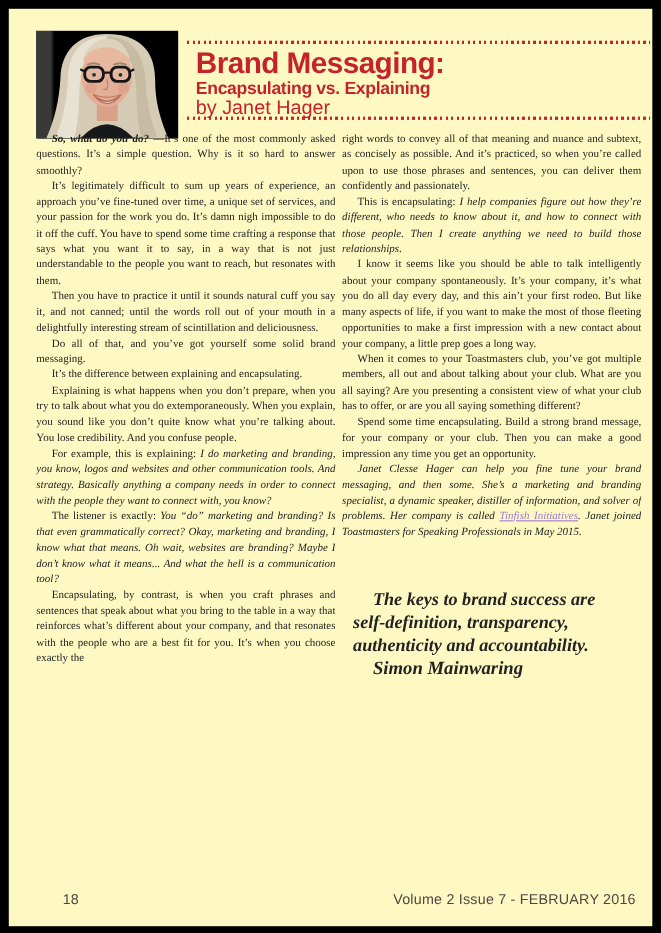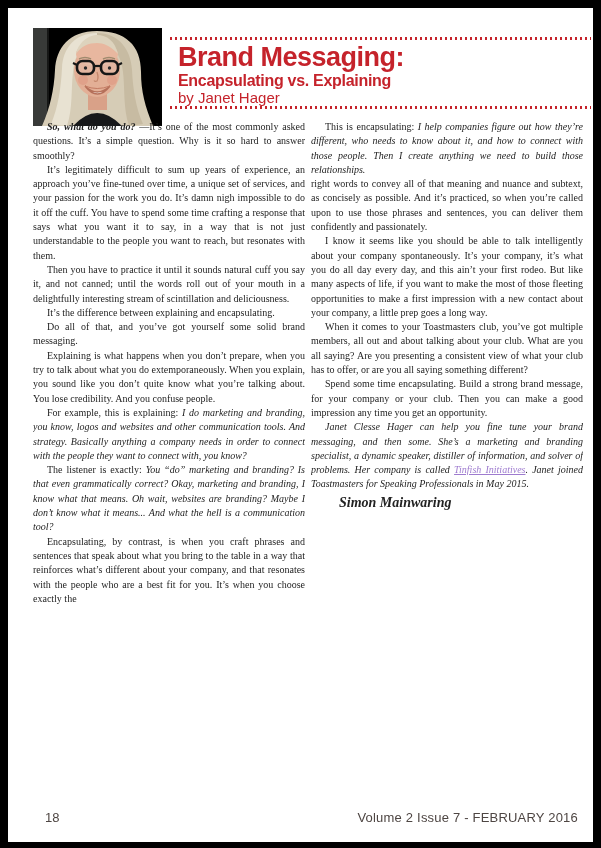--- a/index.html
+++ b/index.html
@@ -9,41 +9,41 @@
     --footer:#4e4643;
   }
   *{box-sizing:border-box;margin:0;padding:0;}
   html,body{background:#000;}
   .frame{
     position:relative;width:601px;height:848px;background:#000;
     font-family:"Liberation Serif","DejaVu Serif",serif;
   }
   .page{
     position:absolute;left:8px;top:8px;right:8px;bottom:6px;
-    background:#ffffff;overflow:hidden;
+    background:#fef9c3;overflow:hidden;
   }
   
   .photo{
     position:absolute;left:25px;top:20px;width:129px;height:98px;
     overflow:hidden;background:#262827;
   }
   .photo svg{display:block;width:100%;height:100%;}
   
   .header{
     position:absolute;left:162px;top:29px;width:421px;
   }
   .rule{
     height:3px;
     background:repeating-linear-gradient(90deg,var(--accent) 0 2px,transparent 2px 5px);
   }
   .header-text{padding:4px 0 0 8px;color:var(--accent);
     font-family:"Liberation Sans","DejaVu Sans",sans-serif;}
   .title1{font-size:27px;font-weight:700;line-height:26px;letter-spacing:-0.5px;}
   .title2{font-size:16px;font-weight:700;line-height:21px;letter-spacing:-0.3px;}
-  .byline{font-size:15px;font-weight:400;line-height:14px;}
+  .byline{font-size:18px;font-weight:400;line-height:14px;}
   .rule.bottom{margin-top:1px;}
   
   .article{
     position:absolute;left:25px;top:112px;width:550px;height:676px;
     display:flex;gap:6px;
   }
   .col{width:272px;height:676px;overflow:hidden;}
   .para{
     font-size:10px;line-height:14.3px;color:var(--body);
     text-align:justify;text-indent:14px;
@@ -52,26 +52,26 @@
   .it{font-style:italic;}
   .bd{font-weight:700;}
   a.link{color:var(--link);text-decoration:underline;}
   .para.quote{
     margin:42px 12px 0 10px;
     font-size:16.5px;line-height:21px;color:#222;
     text-align:left;text-indent:18px;
   }
   .para.attribution{
     margin:0 12px 0 10px;
-    font-size:14px;line-height:21px;color:#222;
+    font-size:17px;line-height:21px;color:#222;
     text-align:left;text-indent:18px;
   }
   
   .footer{
-    position:absolute;left:0;right:0;top:802px;height:20px;
+    position:absolute;left:12px;right:0;top:802px;height:20px;
     font-family:"Liberation Sans","DejaVu Sans",sans-serif;
     font-size:13px;color:var(--footer);
   }
   .page-number{position:absolute;left:37px;top:0;}
   .issue-label{position:absolute;right:15px;top:0;letter-spacing:0.2px;}
 </style>
 </head>
 <body>
 
 <div class="frame">
@@ -126,34 +126,35 @@
         <div class="byline">by Janet Hager</div>
       </div>
       <div class="rule bottom"></div>
     </div>
 
     <div class="article">
       <div class="col" id="col-left">
           <p class="para"><span class="it bd">So, what do you do? </span><span>—It’s one of the most commonly asked questions. It’s a simple question. Why is it so hard to answer smoothly?</span></p>
           <p class="para"><span>It’s legitimately difficult to sum up years of experience, an approach you’ve fine-tuned over time, a unique set of services, and your passion for the work you do. It’s damn nigh impossible to do it off the cuff. You have to spend some time crafting a response that says what you want it to say, in a way that is not just understandable to the people you want to reach, but resonates with them.</span></p>
           <p class="para"><span>Then you have to practice it until it sounds natural cuff you say it, and not canned; until the words roll out of your mouth in a delightfully interesting stream of scintillation and deliciousness.</span></p>
+          <p class="para"><span>Do all of that, and you’ve got yourself some solid brand messaging.</span></p>
           <p class="para"><span>It’s the difference between explaining and encapsulating.</span></p>
-          <p class="para"><span>Do all of that, and you’ve got yourself some solid brand messaging.</span></p>
           <p class="para"><span>Explaining is what happens when you don’t prepare, when you try to talk about what you do extemporaneously. When you explain, you sound like you don’t quite know what you’re talking about. You lose credibility. And you confuse people.</span></p>
           <p class="para"><span>For example, this is explaining: </span><span class="it">I do marketing and branding, you know, logos and websites and other communication tools. And strategy. Basically anything a company needs in order to connect with the people they want to connect with, you know?</span></p>
           <p class="para"><span>The listener is exactly: </span><span class="it">You “do” marketing and branding? Is that even grammatically correct? Okay, marketing and branding, I know what that means. Oh wait, websites are branding? Maybe I don’t know what it means... And what the hell is a communication tool?</span></p>
           <p class="para"><span>Encapsulating, by contrast, is when you craft phrases and sentences that speak about what you bring to the table in a way that reinforces what’s different about your company, and that resonates with the people who are a best fit for you. It’s when you choose exactly the</span></p>
         </div>
       <div class="col" id="col-right">
+          <p class="para noindent"><span>right words to convey all of that meaning and nuance and subtext, as concisely as possible. And it’s practiced, so when you’re called upon to use those phrases and sentences, you can deliver them confidently and passionately.</span></p>
           <p class="para"><span>This is encapsulating: </span><span class="it">I help companies figure out how they’re different, who needs to know about it, and how to connect with those people. Then I create anything we need to build those relationships.</span></p>
-          <p class="para noindent"><span>right words to convey all of that meaning and nuance and subtext, as concisely as possible. And it’s practiced, so when you’re called upon to use those phrases and sentences, you can deliver them confidently and passionately.</span></p>
           <p class="para"><span>I know it seems like you should be able to talk intelligently about your company spontaneously. It’s your company, it’s what you do all day every day, and this ain’t your first rodeo. But like many aspects of life, if you want to make the most of those fleeting opportunities to make a first impression with a new contact about your company, a little prep goes a long way.</span></p>
           <p class="para"><span>When it comes to your Toastmasters club, you’ve got multiple members, all out and about talking about your club. What are you all saying? Are you presenting a consistent view of what your club has to offer, or are you all saying something different?</span></p>
           <p class="para"><span>Spend some time encapsulating. Build a strong brand message, for your company or your club. Then you can make a good impression any time you get an opportunity.</span></p>
           <p class="para bio"><span class="it">Janet Clesse Hager </span><span class="it">can help you fine tune your brand messaging, and then some. She’s a marketing and branding specialist, a dynamic speaker, distiller of information, and solver of problems. Her company is called </span><a href="#" class="link it">Tinfish Initiatives</a><span class="it">. Janet joined Toastmasters for Speaking Professionals in May 2015.</span></p>
+          <p class="para quote"><span class="it bd">The keys to brand success are self-definition, transparency, authenticity and accountability.</span></p>
           <p class="para attribution"><span class="it bd">Simon Mainwaring</span></p>
         </div>
     </div>
 
     <div class="footer">
       <span class="page-number">18</span>
       <span class="issue-label">Volume 2 Issue 7 - FEBRUARY  2016</span>
     </div>
 
   </div>

